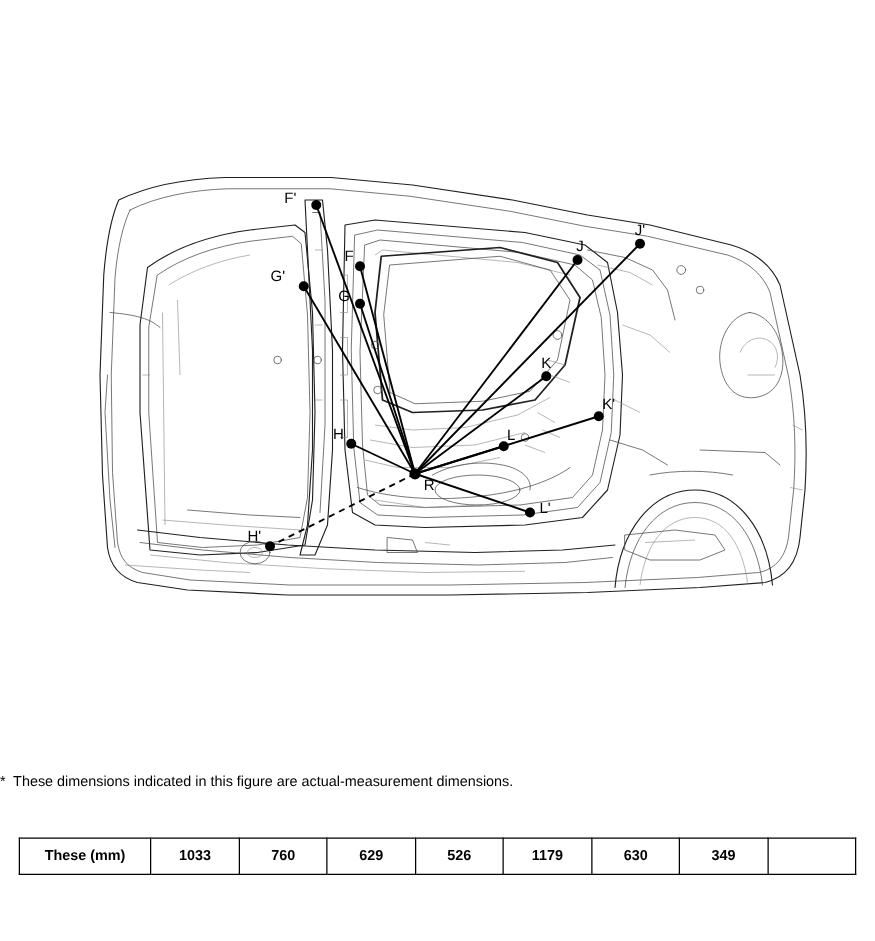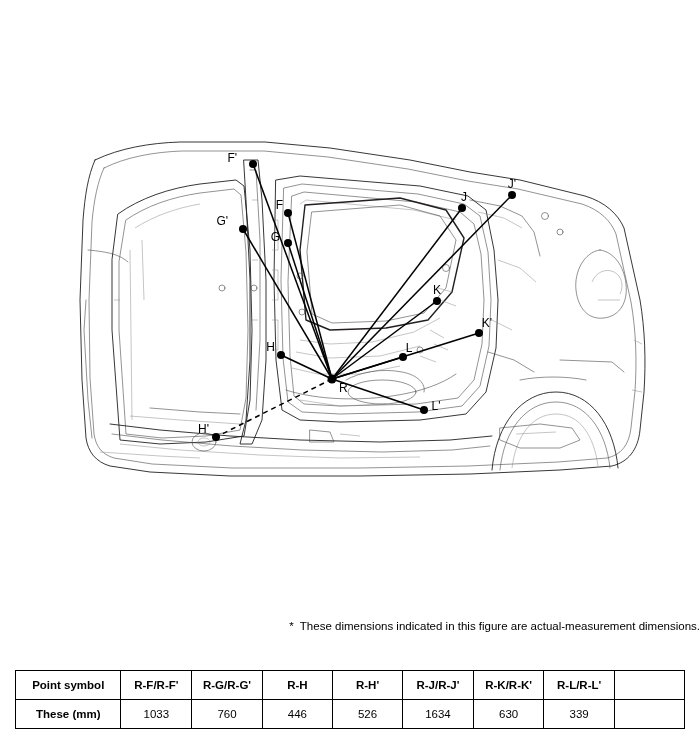--- a/index.html
+++ b/index.html
@@ -23,40 +23,40 @@
     height: 600px;
   }
   svg#body-diagram {
     display: block;
   }
   .note {
     position: absolute;
     left: 0;
     top: 620px;
     width: 700px;
-    text-align: right;
+    text-align: left;
     font-size: 11.5px;
     color: #000;
   }
   .note .star {
     margin-right: 6px;
   }
   table.dims {
     position: absolute;
     left: 15px;
     top: 670px;
     border-collapse: collapse;
     width: 670px;
     font-size: 11.5px;
   }
   table.dims td, table.dims th {
     border: 1px solid #000;
     text-align: center;
     padding: 6px 2px;
-    font-weight: normal;
+    font-weight: bold;
     height: 16px;
   }
   table.dims th.rowhead, table.dims td.rowhead {
     font-weight: bold;
     width: 98px;
     padding-left: 6px;
     padding-right: 6px;
   }
   table.dims td.val, table.dims th.col {
     width: 70px;
@@ -261,35 +261,24 @@
 </svg>
 </div>
 
 <div class="note">
   <span class="star">*</span><span>These dimensions indicated in this figure are actual-measurement dimensions.</span>
 </div>
 
 <table class="dims">
   <tbody>
     <tr>
-      <th class="rowhead">Point symbol</th>
-      <th class="col">R-F/R-F'</th>
-      <th class="col">R-G/R-G'</th>
-      <th class="col">R-H</th>
-      <th class="col">R-H'</th>
-      <th class="col">R-J/R-J'</th>
-      <th class="col">R-K/R-K'</th>
-      <th class="col">R-L/R-L'</th>
-      <th class="col last"></th>
-    </tr>
-    <tr>
       <td class="rowhead">These (mm)</td>
       <td class="val">1033</td>
       <td class="val">760</td>
-      <td class="val">446</td>
+      <td class="val">629</td>
       <td class="val">526</td>
-      <td class="val">1634</td>
+      <td class="val">1179</td>
       <td class="val">630</td>
-      <td class="val">339</td>
+      <td class="val">349</td>
       <td class="val last"></td>
     </tr>
   </tbody>
 </table>
 
 </body></html>

